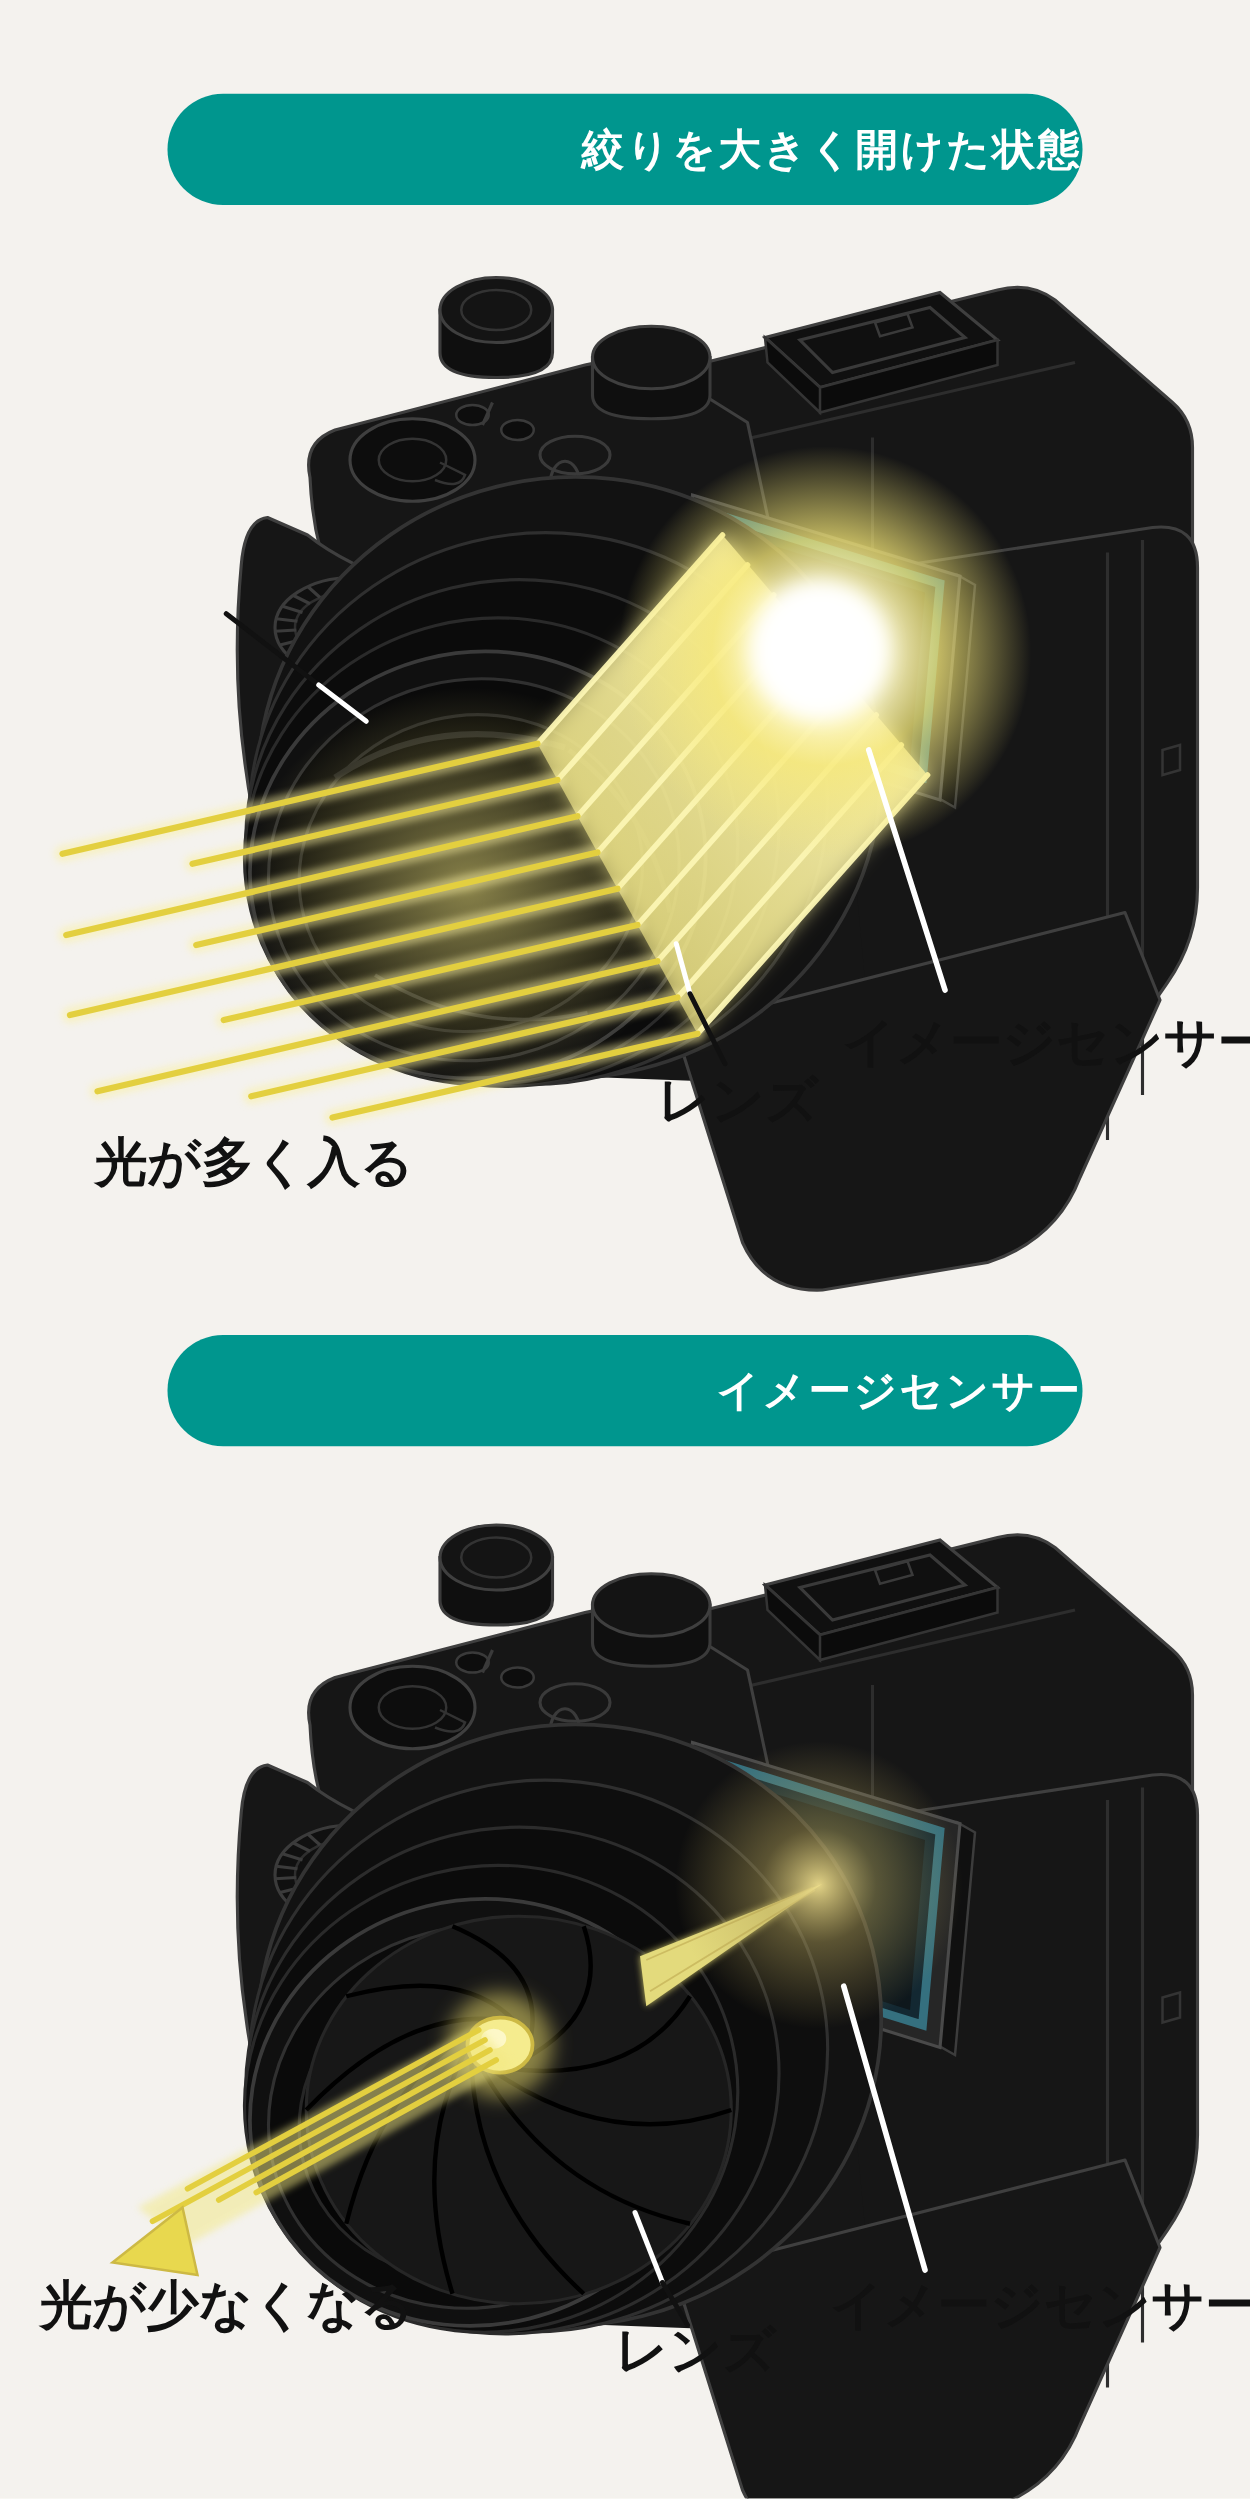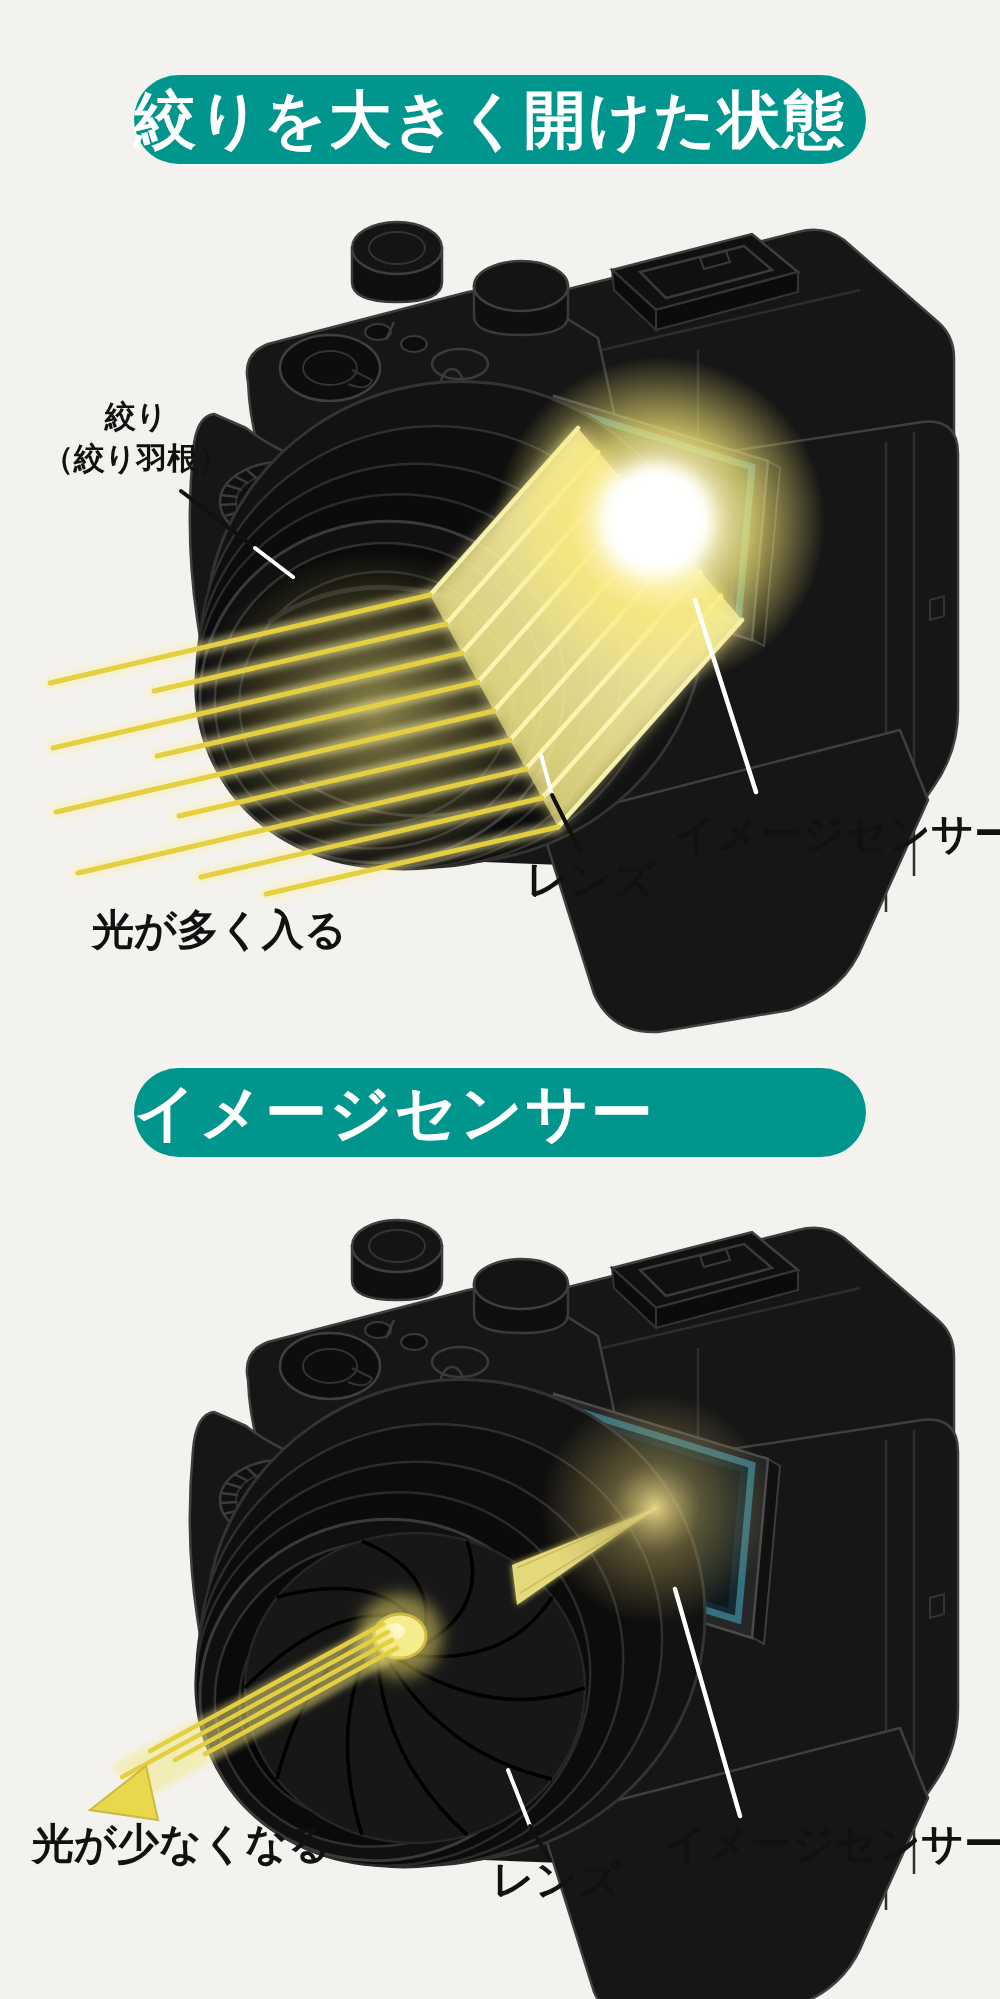--- a/index.html
+++ b/index.html
@@ -1,29 +1,29 @@
 <!DOCTYPE html>
 <html><head>
 <meta charset="utf-8">
 <style>
   html,body{margin:0;padding:0;}
   body{font-family:"Liberation Sans","DejaVu Sans",sans-serif;}
   .page{position:relative;width:1000px;height:1999px;background:#f4f2ee;overflow:hidden;}
   .banner{position:absolute;left:134px;width:732px;height:89px;border-radius:46px;
-    background:#00968e;color:#fff;display:flex;align-items:center;justify-content:flex-start;
-    font-size:62px;font-weight:bold;letter-spacing:2px;}
+    background:#00968e;color:#fff;display:flex;align-items:center;justify-content:flex-end;
+    font-size:34px;font-weight:bold;letter-spacing:2px;}
   .banner--1{top:75px;}
   .banner--2{top:1068px;}
   .illus{position:absolute;left:0;width:1000px;}
   .illus--1{top:170px;height:880px;}
   .illus--2{top:1160px;height:839px;}
   .illus svg{display:block;width:100%;height:100%;}
   .lbl{position:absolute;color:#111;font-weight:bold;font-size:42px;white-space:nowrap;}
   .lbl--aperture{left:38px;top:396px;width:196px;text-align:center;font-size:31px;line-height:1.35;}
-  .lbl--s1-light{left:92px;top:902px;}
+  .lbl--s1-light{left:76px;top:902px;}
   .lbl--s1-lens{left:526px;top:852px;}
   .lbl--s1-sensor{left:674px;top:806px;}
   .lbl--s2-light{left:32px;top:1816px;}
   .lbl--s2-lens{left:492px;top:1852px;}
   .lbl--s2-sensor{left:664px;top:1816px;}
 </style>
 </head>
 <body>
 
 <div class="page">
@@ -184,24 +184,20 @@
       <g fill="none" stroke-linecap="round">
         <path d="M181,321 L255,378" stroke="#111" stroke-width="4"></path>
         <path d="M255,378 L293,407" stroke="#fff" stroke-width="4"></path>
         <path d="M695,430 L756,622" stroke="#fff" stroke-width="4.5"></path>
         <path d="M541,585 L552,625" stroke="#fff" stroke-width="4"></path>
         <path d="M552,625 L580,681" stroke="#111" stroke-width="4"></path>
       </g>
     </svg>
   </div>
 
-  <div class="lbl lbl--aperture">
-    <span>絞り</span><br>
-    <span>（絞り羽根）</span>
-  </div>
   <div class="lbl lbl--s1-lens">レンズ</div>
   <div class="lbl lbl--s1-sensor">イメージセンサー</div>
   <div class="lbl lbl--s1-light">光が多く入る</div>
 
   <div class="banner banner--2">
     <span>イメージセンサー</span>
   </div>
 
   <div class="illus illus--2">
     <svg viewBox="0 0 1000 839">

